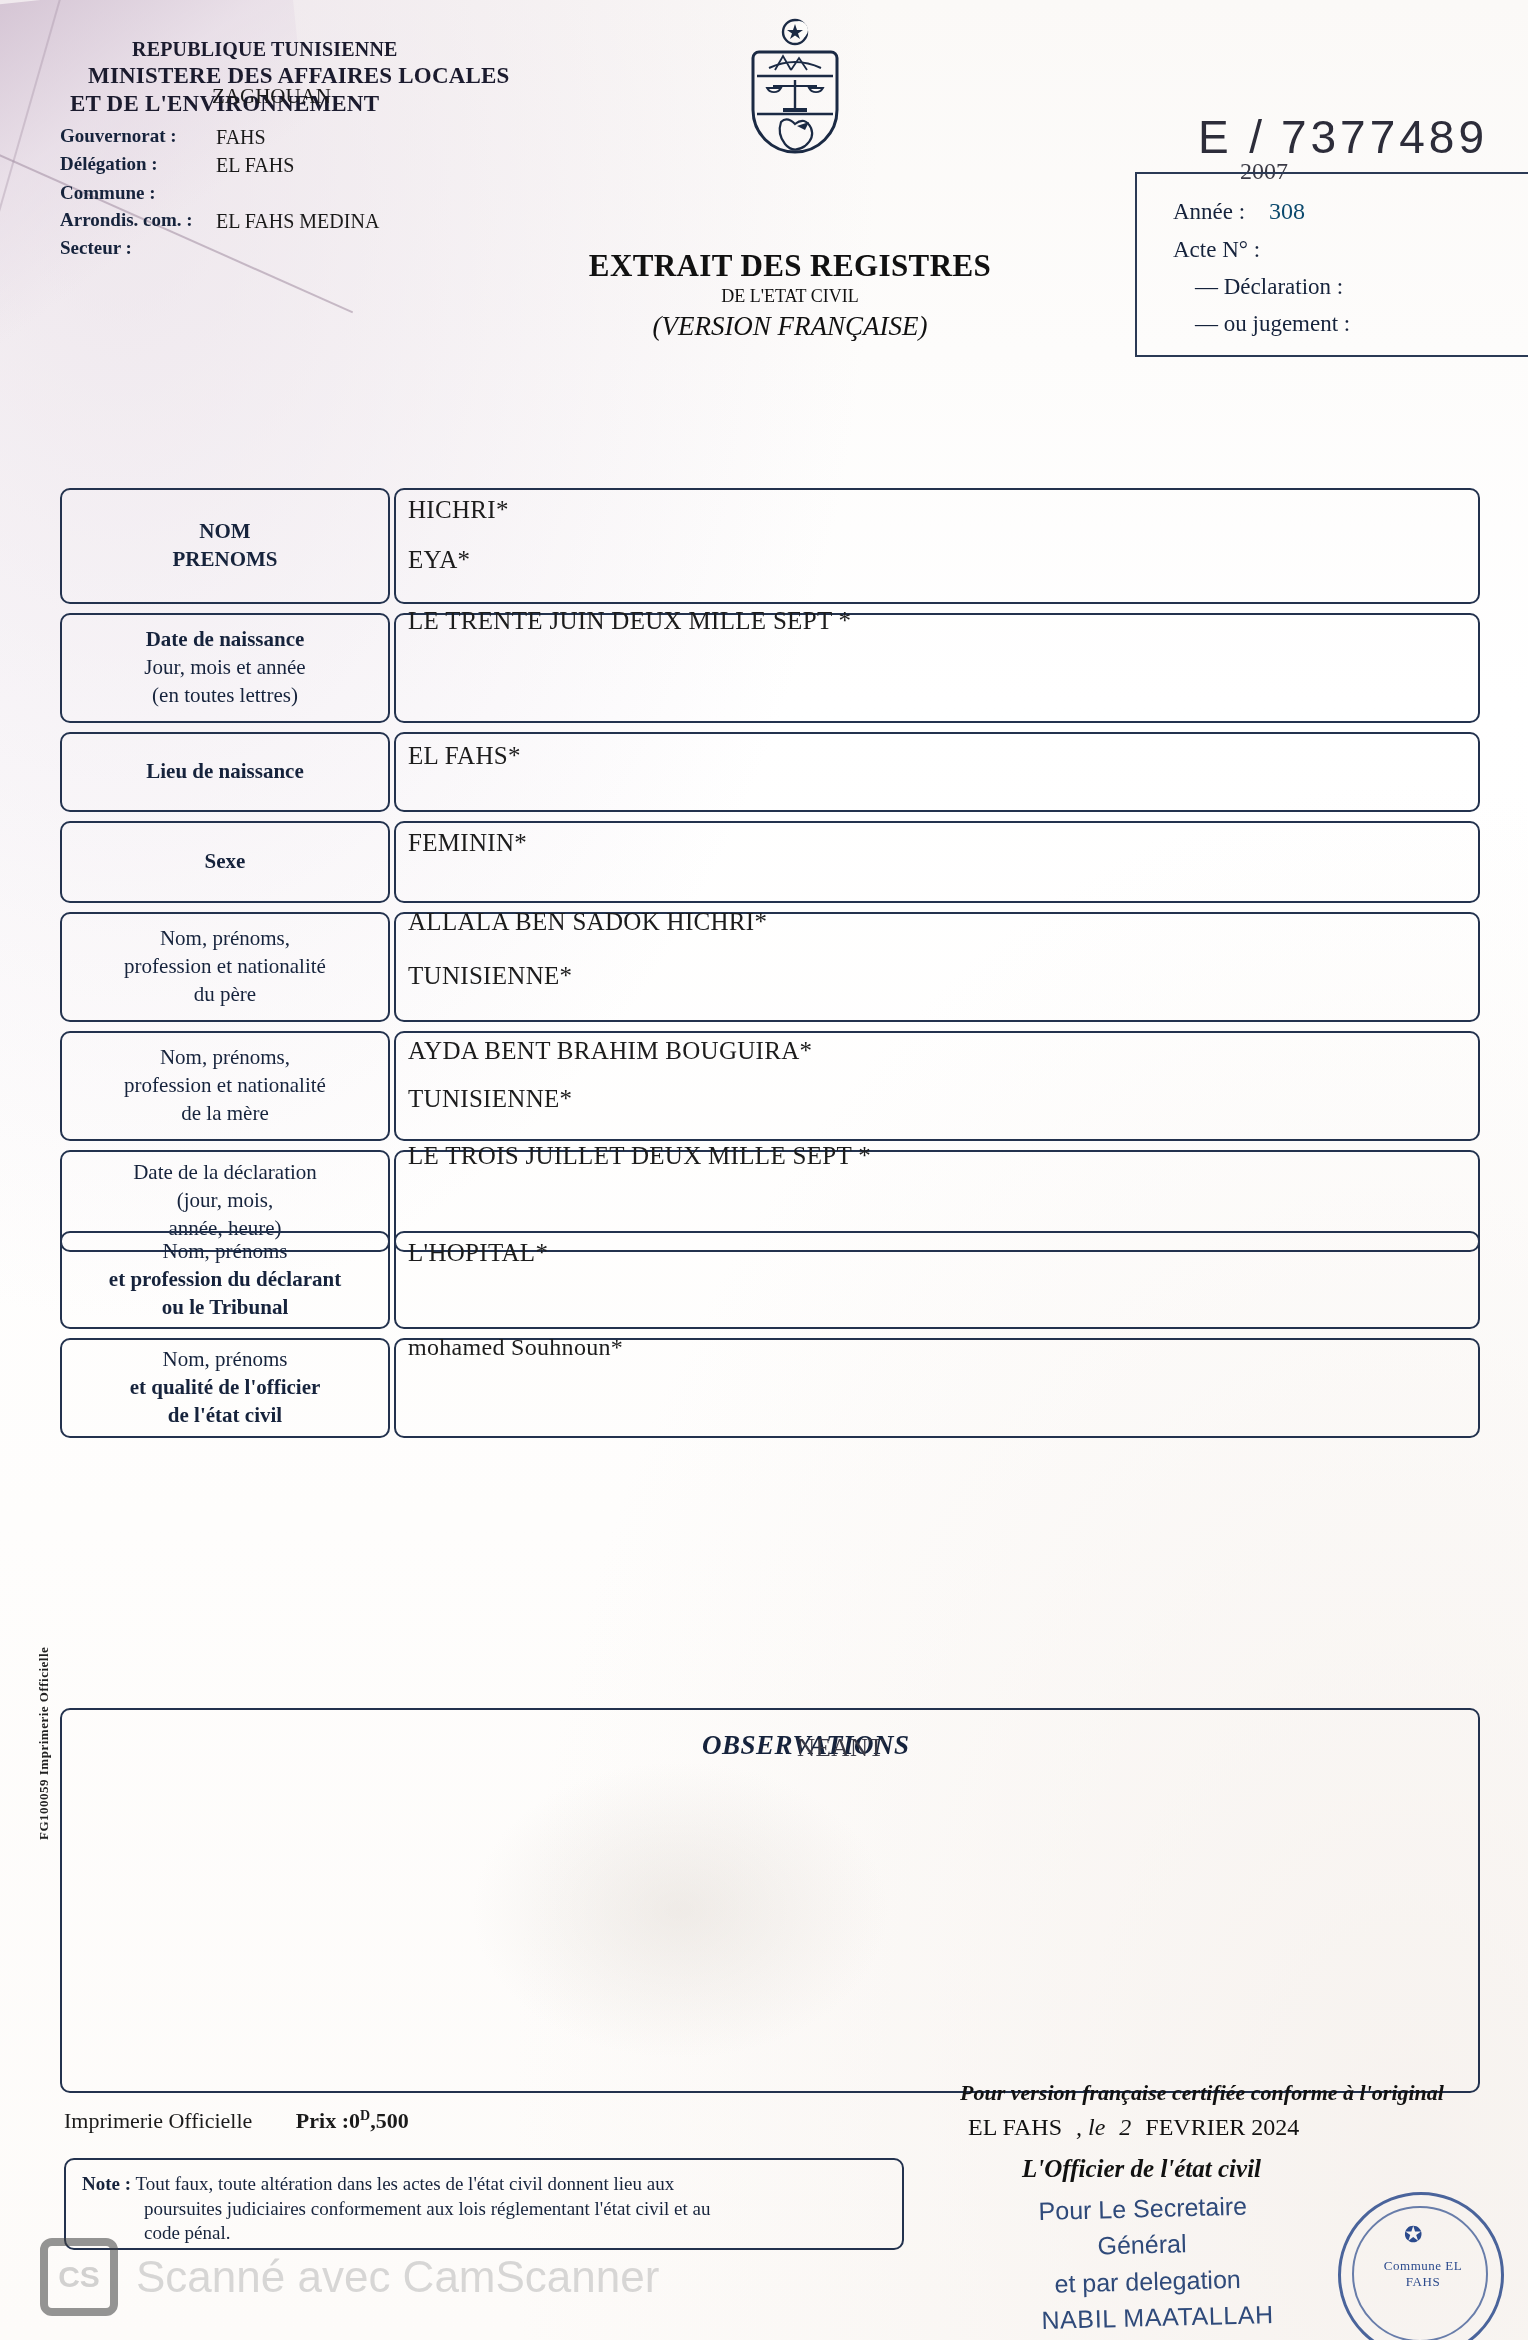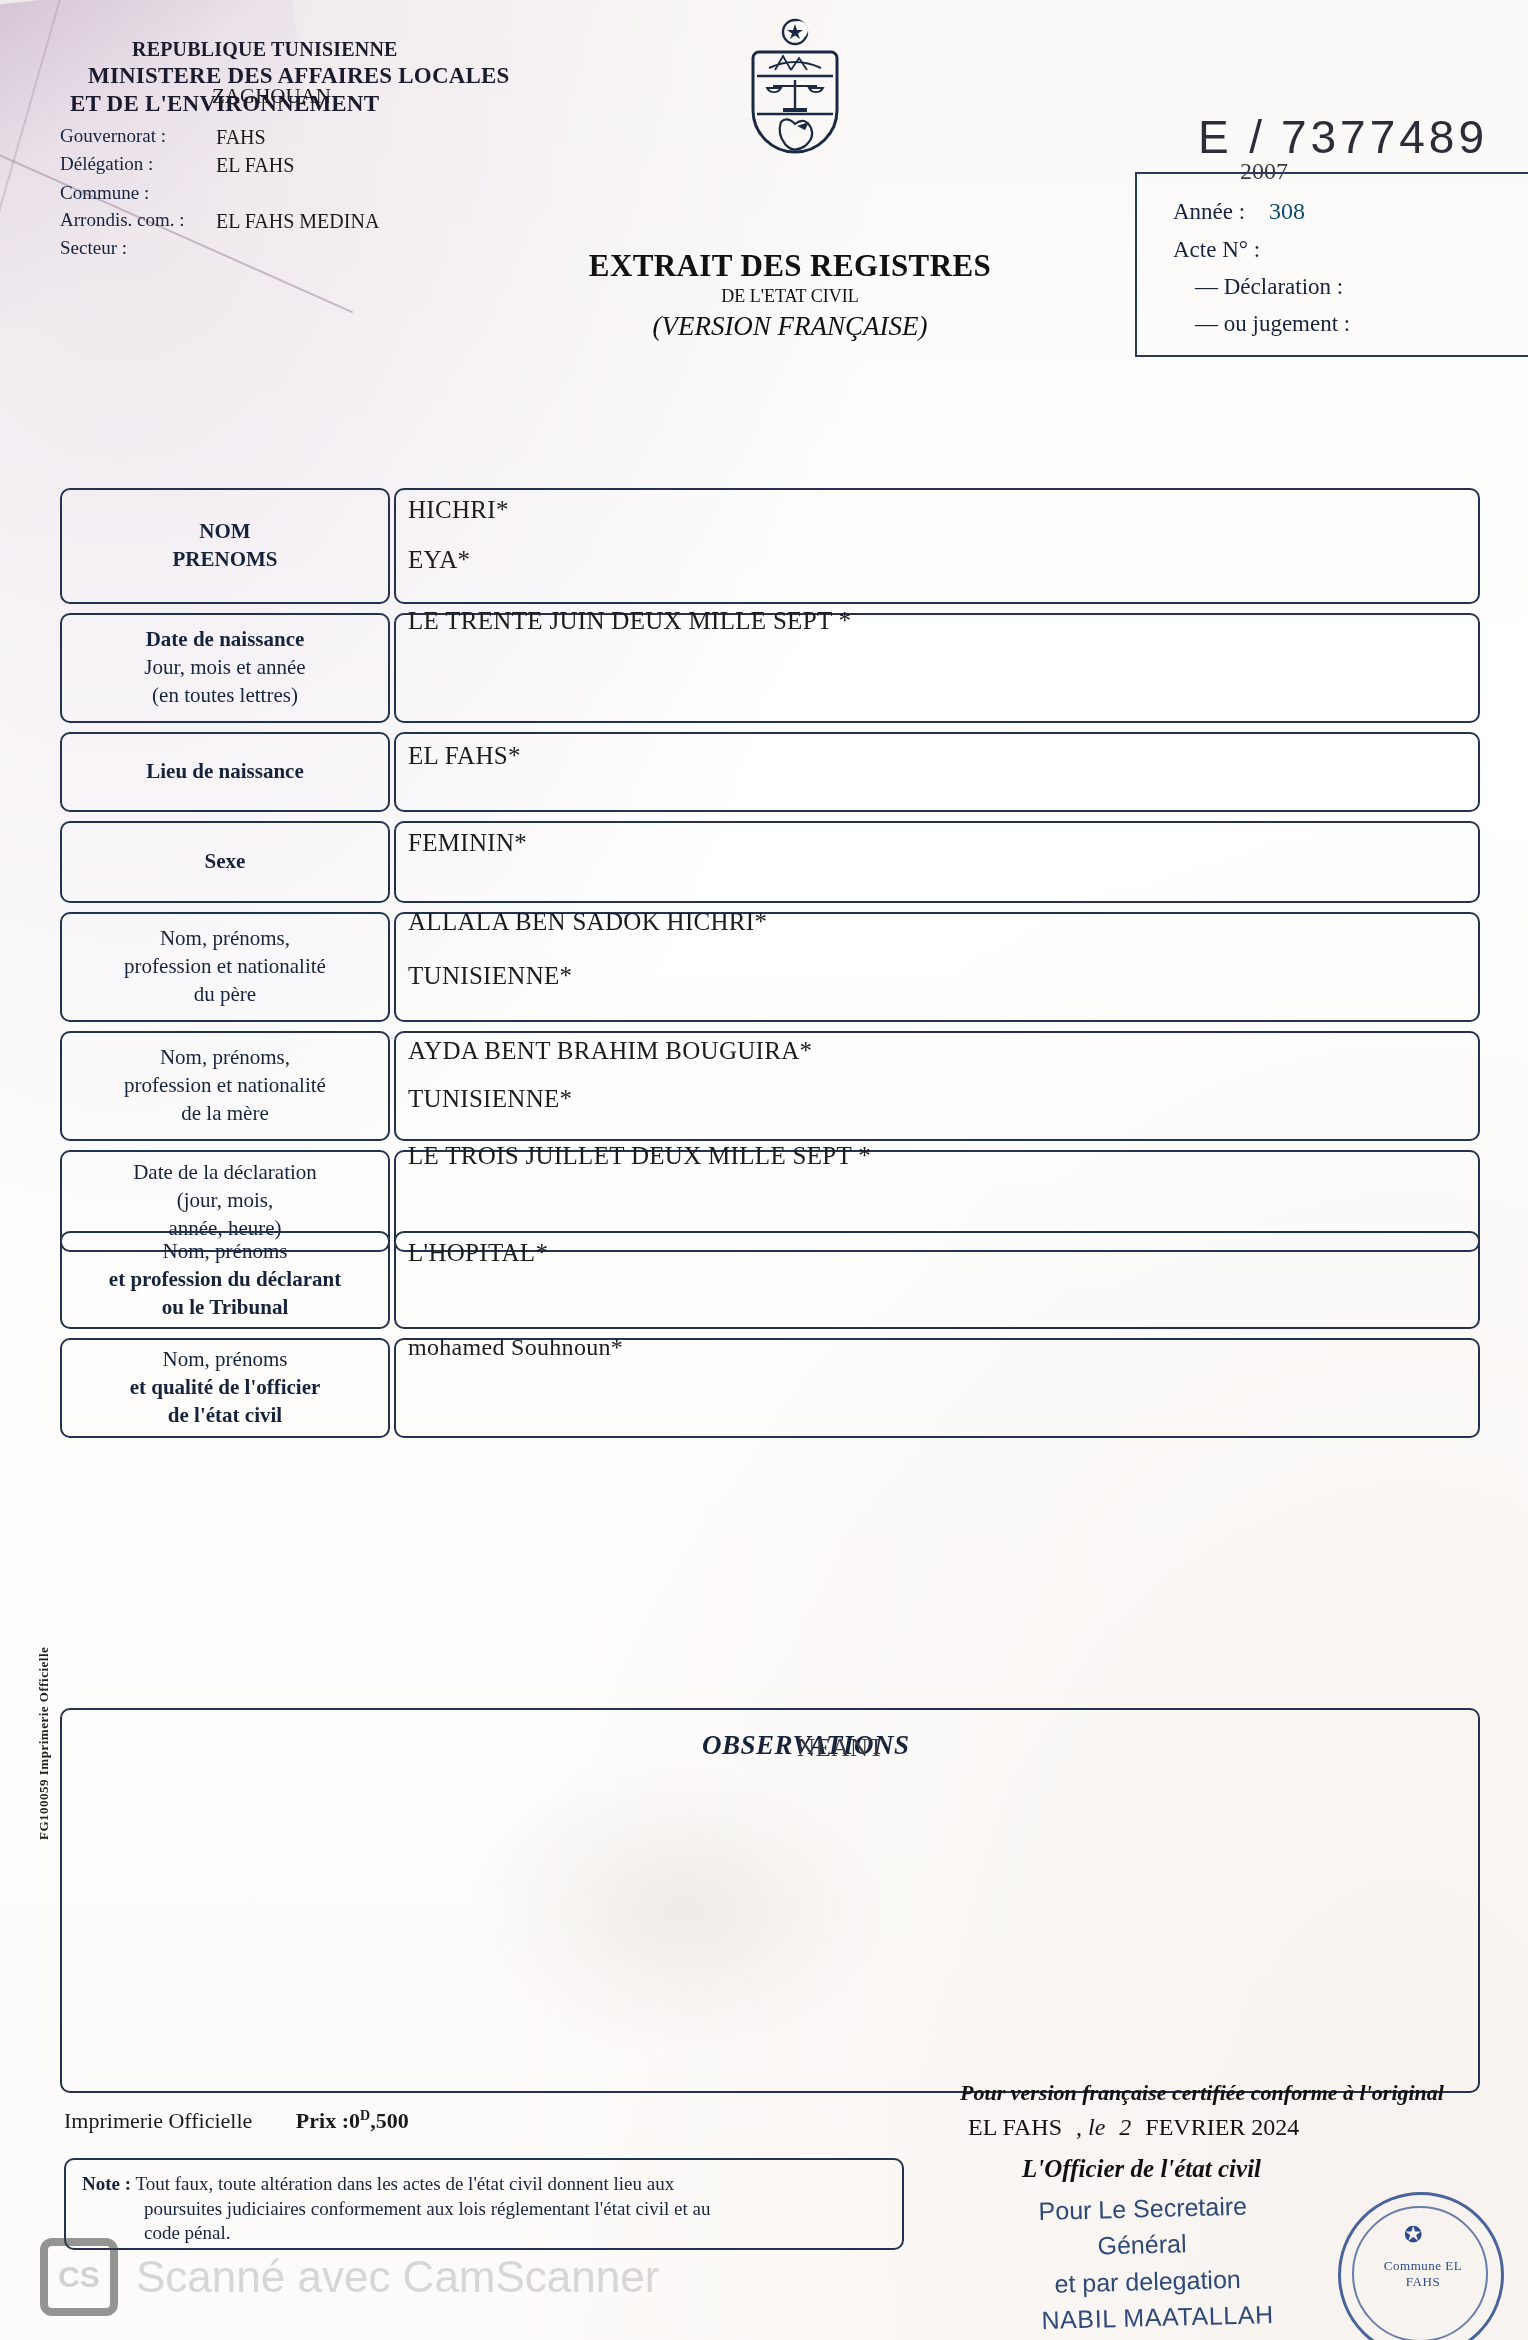--- a/index.html
+++ b/index.html
@@ -76,21 +76,21 @@
 
   .fields {
     margin-top: 6px;
     font-size: 19px;
     line-height: 1.42;
   }
   .frow { display: flex; }
   .flab {
     width: 152px;
     text-align: left;
-    font-weight: normal;
+    font-weight: bold;
     color: #16233c;
     font-size: 19px;
   }
   .fval {
     color: #1a1a1a;
     font-size: 20px;
     padding-left: 4px;
     white-space: nowrap;
   }
   .zag {

